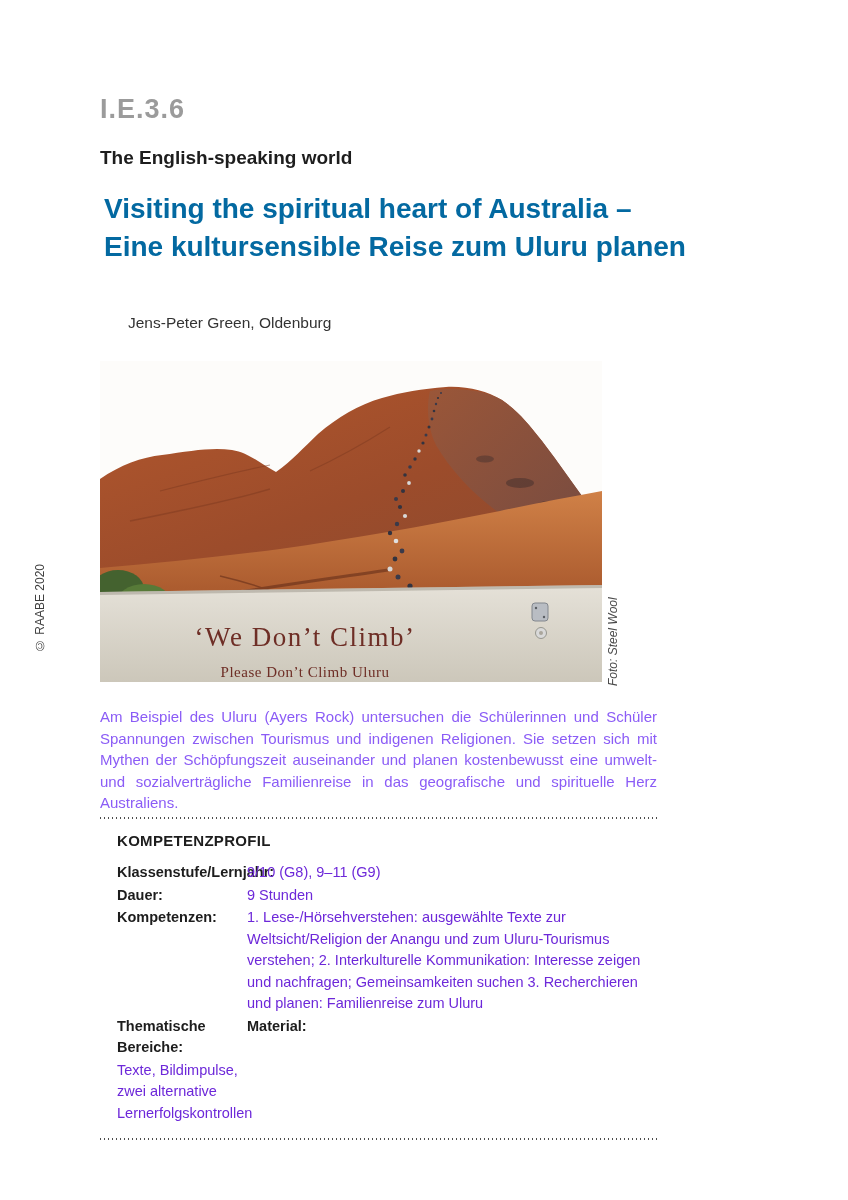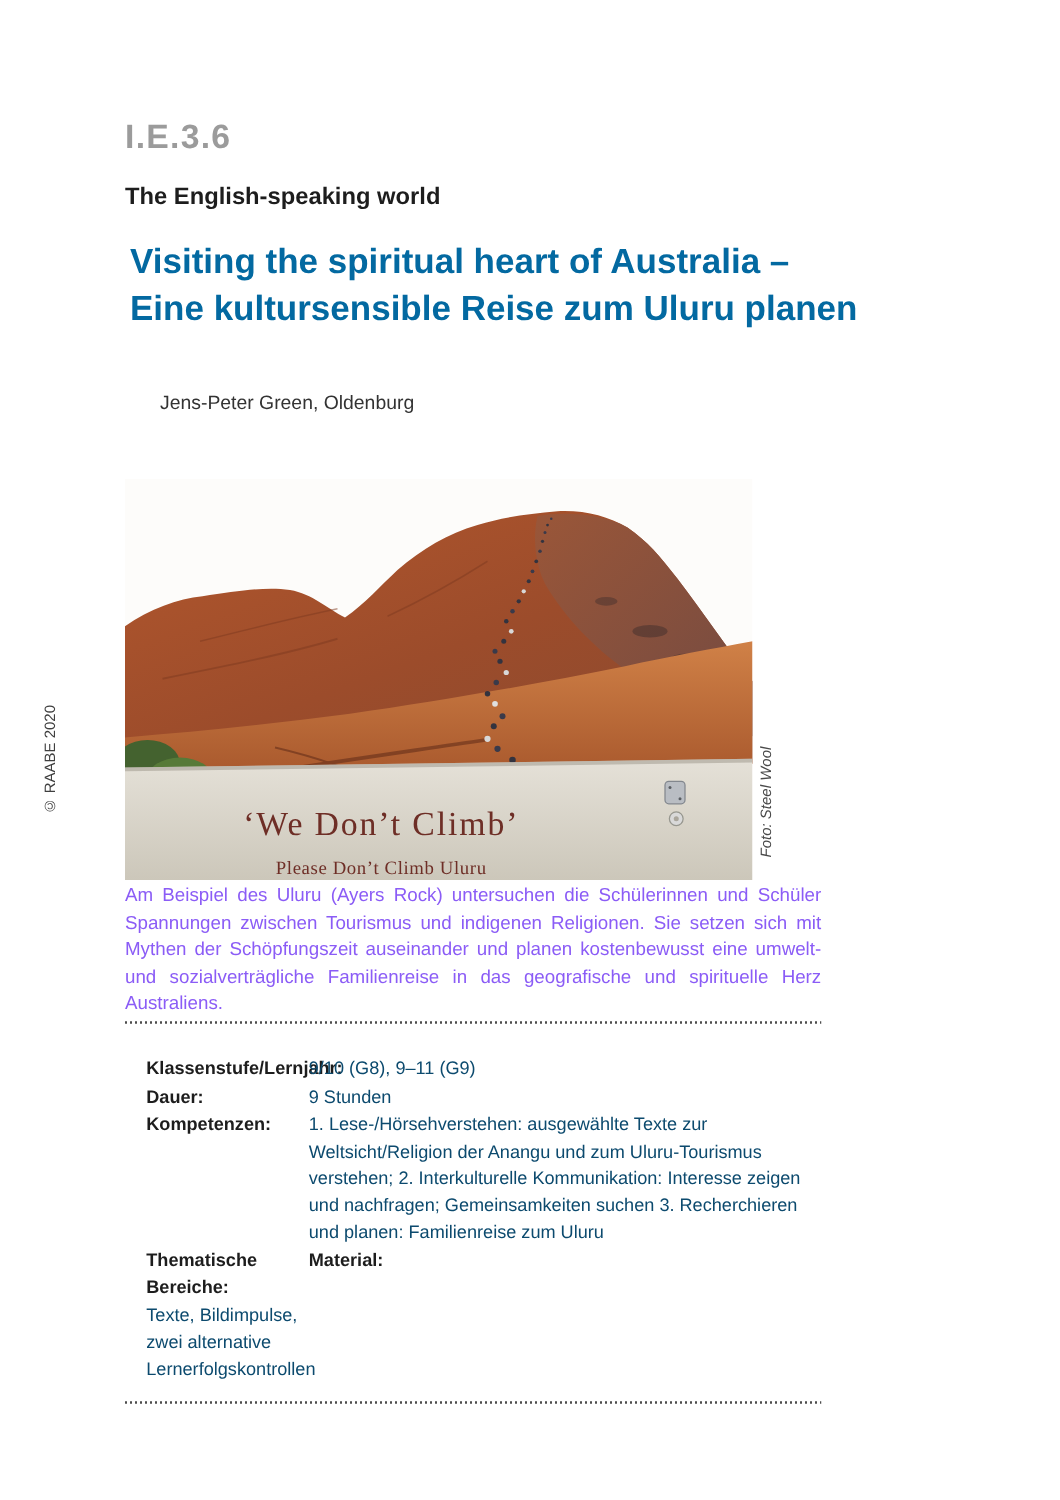--- a/index.html
+++ b/index.html
@@ -5,38 +5,38 @@
   html,body{margin:0;padding:0;background:#ffffff;}
   body{width:848px;height:1200px;font-family:"Liberation Sans",sans-serif;color:#3c3c3c;position:relative;overflow:hidden;}
   .page{position:relative;width:848px;height:1200px;background:#fff;}
 
   .code{position:absolute;left:100px;top:94px;font-size:27px;font-weight:bold;color:#9b9b9b;letter-spacing:1px;}
   .series{position:absolute;left:100px;top:147px;font-size:19px;font-weight:bold;color:#1d1d1d;text-align:center;}
   .title{position:absolute;left:100px;top:186px;width:600px;font-size:28px;font-weight:bold;line-height:38px;color:#0369a1;margin:4px;}
   .title span{display:block;}
   .author{position:absolute;left:112px;top:314px;font-size:15.5px;color:#333;margin-left:16px;}
 
-  .photo-wrap{position:absolute;left:100px;top:383px;width:502px;height:321px;}
+  .photo-wrap{position:absolute;left:100px;top:361px;width:502px;height:321px;}
   .photo-wrap svg{display:block;}
 
   .vertical-text{position:absolute;writing-mode:vertical-rl;transform:rotate(180deg);white-space:nowrap;}
   .copyright{left:33px;top:552px;height:100px;font-size:12px;color:#3f3f3f;}
   .credit{left:606px;top:365px;height:321px;font-size:12px;font-style:italic;color:#4a4a4a;display:flex;align-items:center;}
 
   .abstract{position:absolute;left:100px;top:706px;width:557px;font-size:15px;line-height:21.5px;text-align:justify;color:#8b5cf6;margin:0;}
 
   .dotted{height:2px;background:repeating-linear-gradient(to right,#4d4d4d 0 1.4px,transparent 1.4px 4px);}
   .dotted-top{position:absolute;left:100px;top:817px;width:557px;}
 
   .profile{position:absolute;left:100px;top:832px;width:557px;}
   .profile-inner{padding-left:17px;}
   .profile-heading{font-size:15px;font-weight:bold;color:#1d1d1d;letter-spacing:.3px;}
   .profile-grid{display:grid;grid-template-columns:130px 1fr;column-gap:0;row-gap:1px;margin-top:13px;font-size:14.5px;line-height:21.5px;}
   .profile-grid .label{font-weight:bold;color:#1d1d1d;}
-  .profile-grid .value{color:#0c4a6e;}
+  .profile-grid .value{color:#6d28d9;}
   .dotted-bottom{margin-top:14px;}
 </style>
 </head>
 <body>
 
 <div class="page">
 
   <div class="code">I.E.3.6</div>
   <div class="series">The English-speaking world</div>
 
@@ -153,20 +153,21 @@
   </div>
 
   <div class="vertical-text credit">Foto: Steel Wool</div>
 
   <p class="abstract">Am Beispiel des Uluru (Ayers Rock) untersuchen die Schülerinnen und Schüler Spannungen zwischen Tourismus und indigenen Religionen. Sie setzen sich mit Mythen der Schöpfungszeit auseinander und planen kostenbewusst eine umwelt- und sozialverträgliche Familienreise in das geografische und spirituelle Herz Australiens.</p>
 
   <div class="dotted dotted-top"></div>
 
   <div class="profile">
     <div class="profile-inner">
+      <div class="profile-heading">KOMPETENZPROFIL</div>
       <div class="profile-grid">
         <div class="label">Klassenstufe/Lernjahr:</div>
         <div class="value">9/10 (G8), 9–11 (G9)</div>
         <div class="label">Dauer:</div>
         <div class="value">9 Stunden</div>
         <div class="label">Kompetenzen:</div>
         <div class="value">1. Lese-/Hörsehverstehen: ausgewählte Texte zur Weltsicht/Religion der Anangu und zum Uluru-Tourismus verstehen; 2. Interkulturelle Kommunikation: Interesse zeigen und nachfragen; Gemeinsamkeiten suchen 3. Recherchieren und planen: Familienreise zum Uluru</div>
         <div class="label">Thematische Bereiche:</div>
         <div class="label">Material:</div>
         <div class="value">Texte, Bildimpulse, zwei alternative Lernerfolgskontrollen</div>

